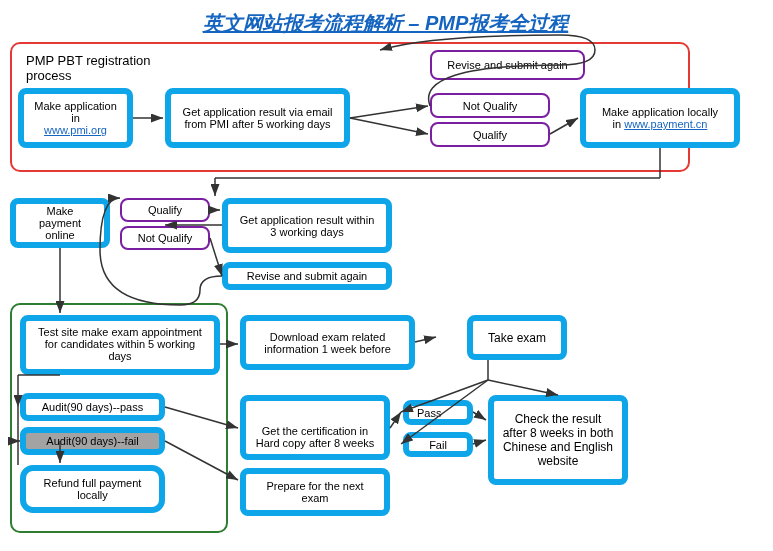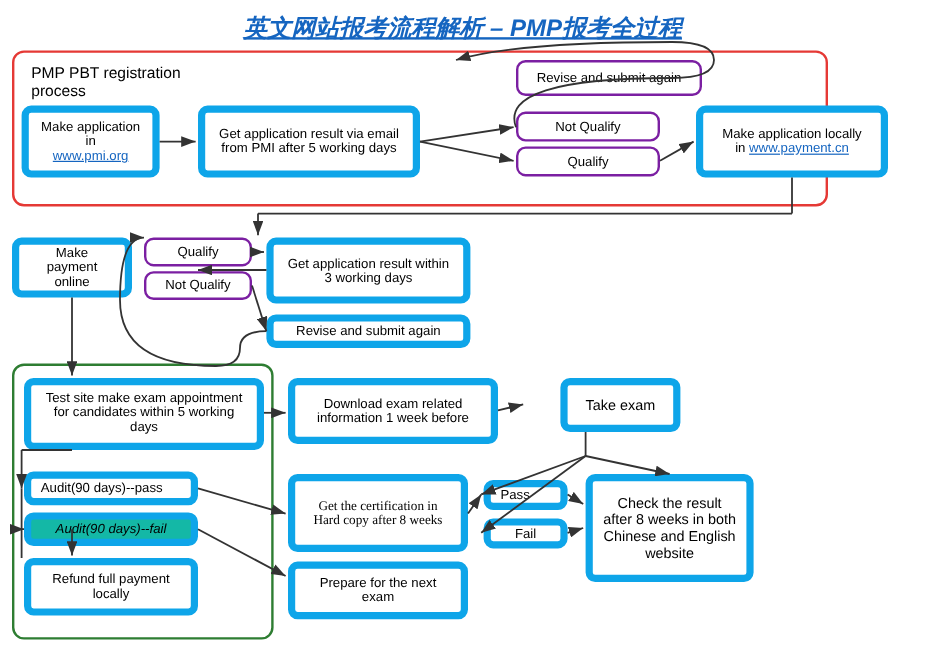--- a/index.html
+++ b/index.html
@@ -139,34 +139,34 @@
 
   <div class="box box-red" style="left:240px; top:315px; width:175px; height:55px; display:flex; align-items:center; justify-content:center; font-size:11px; text-align:center;">
     <span>Download exam related
 information 1 week before</span>
   </div>
 
   <div class="box box-red" style="left:438px; top:315px; width:100px; height:45px; display:flex; align-items:center; justify-content:center; font-size:12px; text-align:center;margin-left:29px;">
     <span>Take exam</span>
   </div>
 
-  <div class="box box-red" style="left:20px; top:393px; width:145px; height:28px; display:flex; align-items:center; font-size:11px;">
+  <div class="box box-red" style="left:20px; top:393px; width:145px; height:28px; display:flex; align-items:center; justify-content:center; font-size:11px;">
     <span>Audit(90 days)--pass</span>
   </div>
 
-  <div class="box box-red" style="left:20px; top:427px; width:145px; height:28px; display:flex; align-items:center; justify-content:center; font-size:11px; background:#14b8a6;font-style:italic;">
+  <div class="box box-red" style="left:20px; top:427px; width:145px; height:28px; display:flex; align-items:center; justify-content:center; font-size:11px; background:#a3a3a3;">
     <span>Audit(90 days)--fail</span>
   </div>
 
-  <div class="box box-red" style="left:20px; top:465px; width:145px; height:48px; display:flex; align-items:center; justify-content:flex-end; font-size:11px; text-align:center;">
+  <div class="box box-red" style="left:20px; top:465px; width:145px; height:48px; display:flex; align-items:center; justify-content:flex-end; font-size:11px; text-align:center;border-radius:13px;">
     <span>Refund full payment
 locally</span>
   </div>
 
-  <div class="box box-red" style="left:240px; top:395px; width:150px; height:65px; display:flex; align-items:center; justify-content:center; font-size:11px; text-align:center;font-family:Liberation Serif, serif;">
+  <div class="box box-red" style="left:240px; top:395px; width:150px; height:65px; display:flex; align-items:flex-end; justify-content:center; font-size:11px; text-align:center;">
     <span>Get the certification
 in Hard copy after 8
 weeks</span>
   </div>
 
   <div class="box box-red" style="left:240px; top:468px; width:150px; height:48px; display:flex; align-items:center; justify-content:center; font-size:11px; text-align:center;">
     <span>Prepare for the next
 exam</span>
   </div>
 

